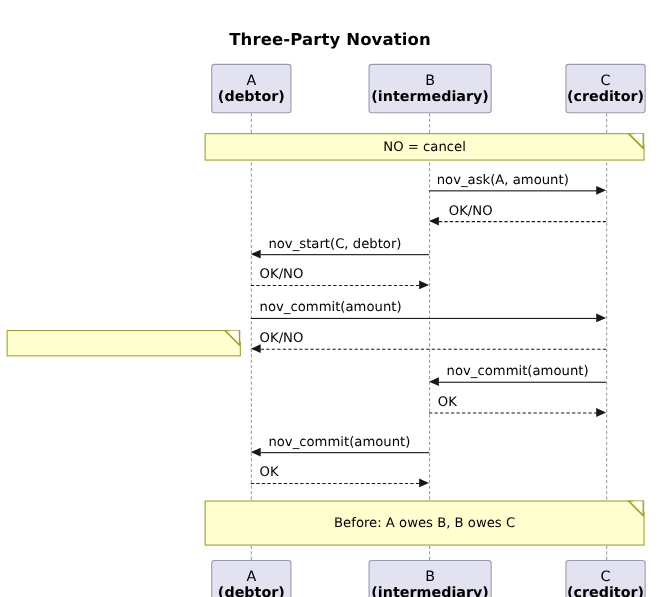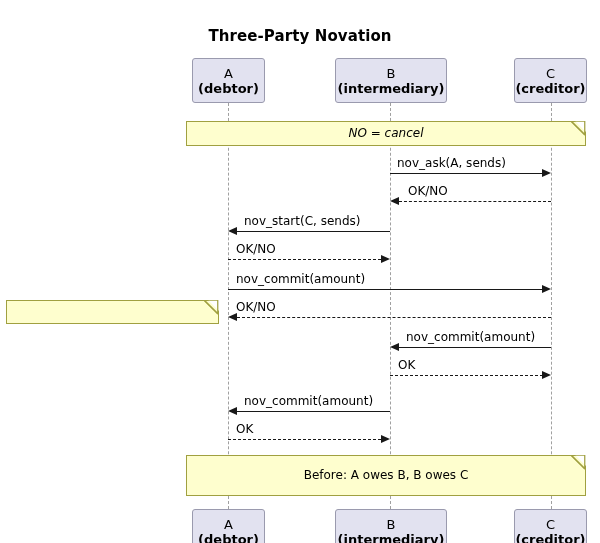--- a/index.html
+++ b/index.html
@@ -125,38 +125,38 @@
   </div>
   <div class="pbox" style="left:335px;top:41px;width:112px;height:45px;">
     <span class="l1">B</span>
     <span class="l2">(intermediary)</span>
   </div>
   <div class="pbox" style="left:514px;top:41px;width:73px;height:45px;">
     <span class="l1">C</span>
     <span class="l2">(creditor)</span>
   </div>
 
-  <div class="note" style="left:186px;top:104px;width:400px;height:25px;font-style:italic;">
+  <div class="note" style="left:186px;top:104px;width:400px;height:25px;">
     <span>NO = cancel</span>
     <span class="foldtri"></span>
     <svg class="folddiag" width="12" height="12" viewBox="0 0 12 12" style="right:-1px;top:-1px;position:absolute;">
       <path d="M0,0 L11,11 L11,0 Z" fill="none" stroke="#A0A040" stroke-width="1"></path>
       <path d="M0,0 L11,11" stroke="#A0A040" stroke-width="1"></path>
     </svg>
   </div>
 
-  <div class="mlabel" style="left:397px;top:139px;">nov_ask(A, sends)</div>
+  <div class="mlabel" style="left:397px;top:139px;">nov_ask(A, amount)</div>
   <div class="mline" style="left:390px;top:156px;width:153px;"></div>
   <div class="arrowhead right" style="left:542px;top:152px;"></div>
 
   <div class="mlabel" style="left:408px;top:167px;">OK/NO</div>
   <div class="mline dotted" style="left:399px;top:184px;width:152px;"></div>
   <div class="arrowhead left" style="left:390px;top:180px;"></div>
 
-  <div class="mlabel" style="left:244px;top:197px;">nov_start(C, sends)</div>
+  <div class="mlabel" style="left:244px;top:197px;">nov_start(C, debtor)</div>
   <div class="mline" style="left:237px;top:214px;width:153px;"></div>
   <div class="arrowhead left" style="left:228px;top:210px;"></div>
 
   <div class="mlabel" style="left:236px;top:225px;">OK/NO</div>
   <div class="mline dotted" style="left:228px;top:242px;width:153px;"></div>
   <div class="arrowhead right" style="left:381px;top:238px;"></div>
 
   <div class="mlabel" style="left:236px;top:255px;">nov_commit(amount)</div>
   <div class="mline" style="left:228px;top:272px;width:314px;"></div>
   <div class="arrowhead right" style="left:542px;top:268px;"></div>

